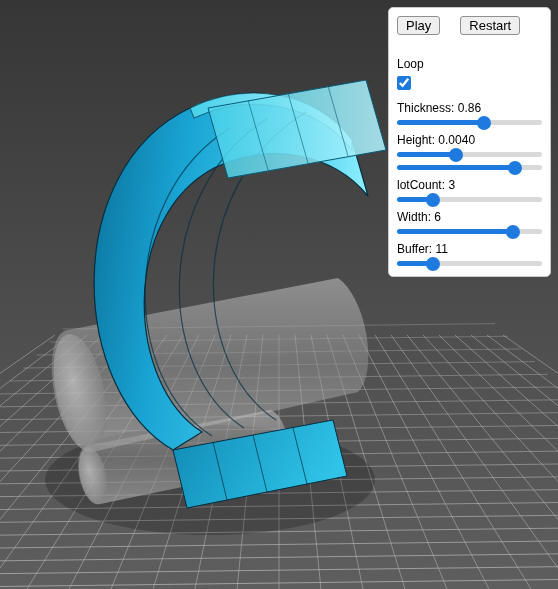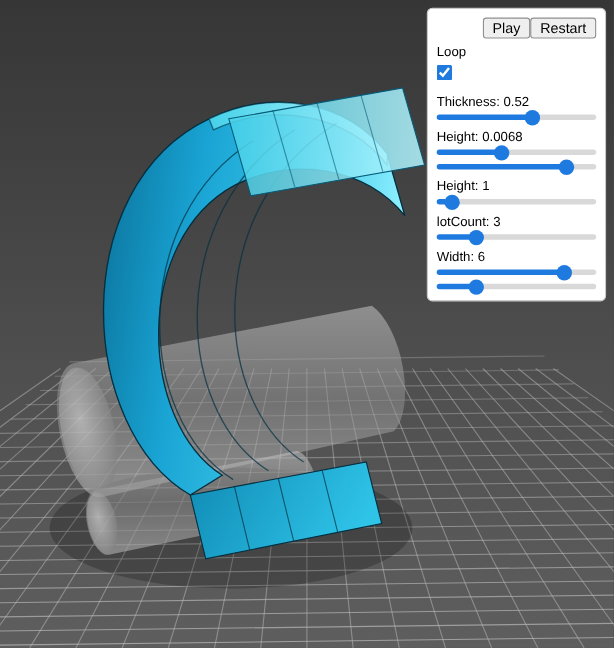--- a/index.html
+++ b/index.html
@@ -25,23 +25,22 @@
     top: 7px;
     right: 7px;
     width: 163px;
     background: #fff;
     border: 1px solid #c9c9c9;
     border-radius: 5px;
     padding: 8px 8px 10px 8px;
   }
   .btnrow {
     display: flex;
-    gap: 0;
-    margin-bottom: 5px;
-    justify-content: flex-end;
+    gap: 20px;
+    margin-bottom: 22px;
   }
   button.ctrl {
     font: inherit;
     font-size: 13px;
     padding: 1px 8px;
     background: #efefef;
     border: 1px solid #8f8f8f;
     border-radius: 3px;
     cursor: pointer;
   }
@@ -250,55 +249,52 @@
     <button class="ctrl">Restart</button>
   </div>
 
   <div class="field">
     <div class="label-line">Loop</div>
     <input type="checkbox" id="loop-cb" checked="" style="">
   </div>
 
   <div class="field">
     <div class="label-line">
-      <span>Thickness</span>: <span>0.52</span>
+      <span>Thickness</span>: <span>0.86</span>
     </div>
     <input type="range" min="0" max="1" step="0.01" value="0.61" style="background: linear-gradient(to right, rgb(31, 122, 224) 0%, rgb(31, 122, 224) 61%, rgb(217, 217, 217) 61%, rgb(217, 217, 217) 100%);">
   </div>
 
   <div class="field">
     <div class="label-line">
-      <span>Height</span>: <span>0.0068</span>
+      <span>Height</span>: <span>0.0040</span>
     </div>
     <input type="range" min="0" max="0.01" step="0.0001" value="0.004" style="background: linear-gradient(to right, rgb(31, 122, 224) 0%, rgb(31, 122, 224) 40%, rgb(217, 217, 217) 40%, rgb(217, 217, 217) 100%);">
   </div>
 
   <div class="field">
     <input type="range" min="0" max="20" step="1" value="17" style="background: linear-gradient(to right, rgb(31, 122, 224) 0%, rgb(31, 122, 224) 85%, rgb(217, 217, 217) 85%, rgb(217, 217, 217) 100%);">
   </div>
 
-  <div class="field">
-    <div class="label-line">
-      <span>Height</span>: <span>1</span>
-    </div>
-    <input type="range" min="0" max="20" step="1" value="1" style="background: linear-gradient(to right, rgb(31, 122, 224) 0%, rgb(31, 122, 224) 5%, rgb(217, 217, 217) 5%, rgb(217, 217, 217) 100%);">
-  </div>
 
   <div class="field">
     <div class="label-line">
       <span>lotCount</span>: <span>3</span>
     </div>
     <input type="range" min="1" max="10" step="1" value="3" style="background: linear-gradient(to right, rgb(31, 122, 224) 0%, rgb(31, 122, 224) 22.2222%, rgb(217, 217, 217) 22.2222%, rgb(217, 217, 217) 100%);">
   </div>
 
   <div class="field">
     <div class="label-line">
       <span>Width</span>: <span>6</span>
     </div>
     <input type="range" min="1" max="7" step="1" value="6" style="background: linear-gradient(to right, rgb(31, 122, 224) 0%, rgb(31, 122, 224) 83.3333%, rgb(217, 217, 217) 83.3333%, rgb(217, 217, 217) 100%);">
   </div>
 
 
   <div class="field">
+    <div class="label-line">
+      <span>Buffer</span>: <span>11</span>
+    </div>
     <input type="range" min="0" max="50" step="1" value="11" style="background: linear-gradient(to right, rgb(31, 122, 224) 0%, rgb(31, 122, 224) 22%, rgb(217, 217, 217) 22%, rgb(217, 217, 217) 100%);">
   </div>
 
 </div>
 
 </body></html>

